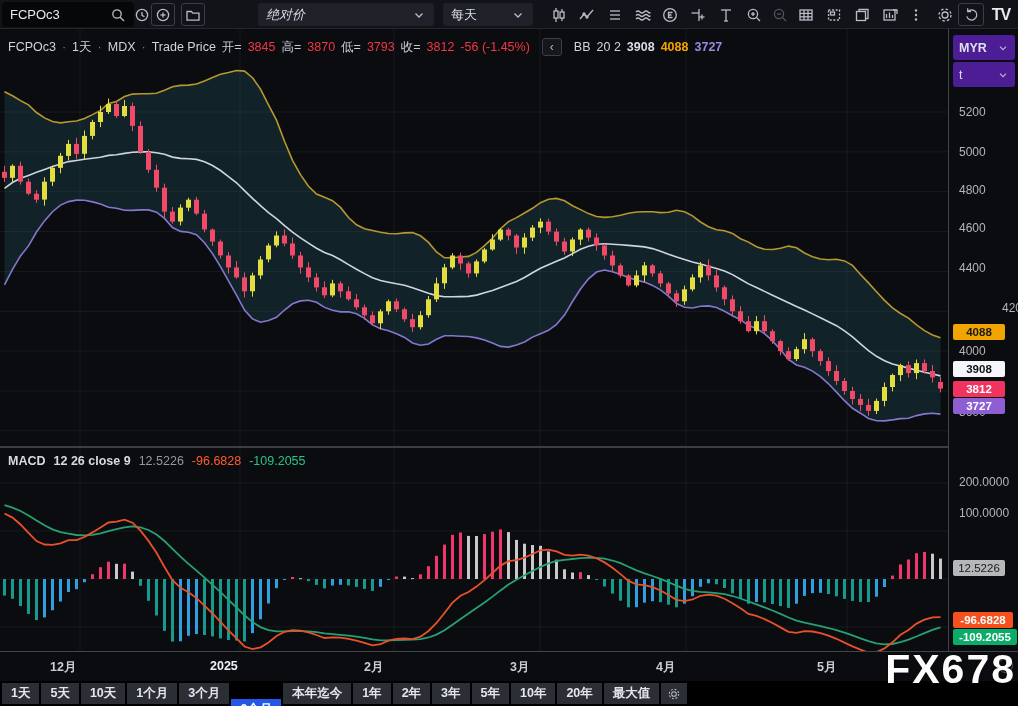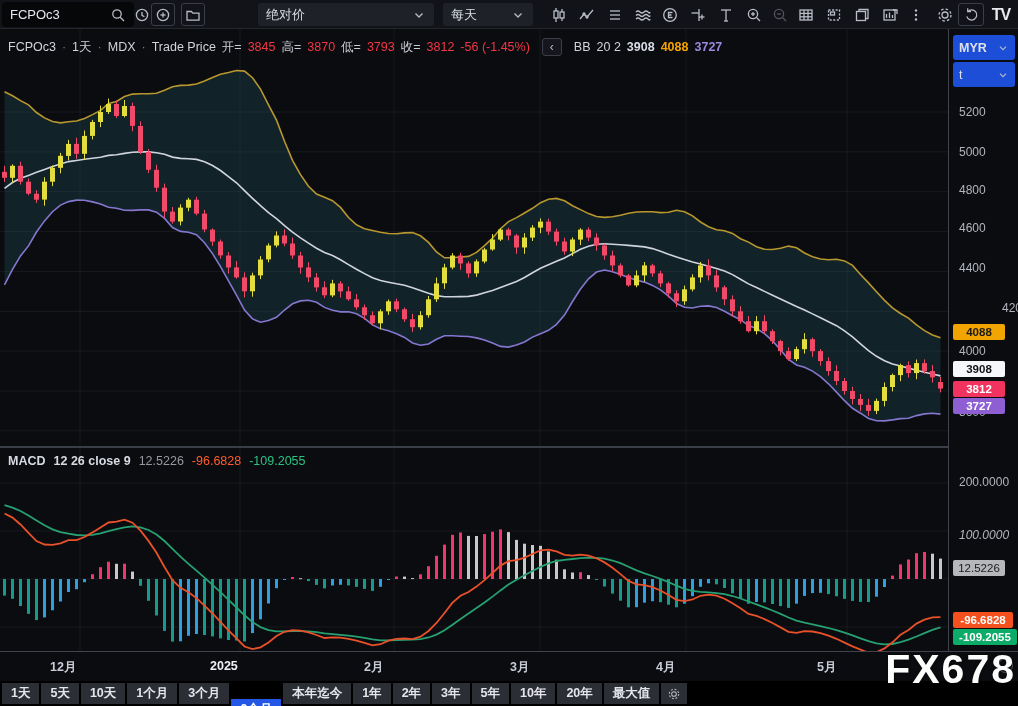--- a/index.html
+++ b/index.html
@@ -41,21 +41,21 @@
   .bb-basis { color:#d8dce6; font-weight:bold; }
   .bb-upper { color:#f5a300; font-weight:bold; }
   .bb-lower { color:#9b87e0; font-weight:bold; }
   .macd-legend { position:absolute; left:8px; top:454px; display:flex; align-items:center; gap:8px; font-size:12.5px; z-index:10; }
   .v-gray { color:#9598a1; }
   .v-orange { color:#ff5d2e; }
   .v-green { color:#2bc184; }
 
   
   .gutter { position:absolute; left:948px; top:29px; width:70px; height:622px; border-left:1px solid #41444c; background:#0b0c0f; z-index:8; }
-  .axis-drop { position:absolute; left:4px; width:62px; height:25px; background:#1d4ed8; border-radius:3px; display:flex; align-items:center; padding:0 6px; font-size:12.5px; color:#dde1ea; }
+  .axis-drop { position:absolute; left:4px; width:62px; height:25px; background:#4c1d95; border-radius:3px; display:flex; align-items:center; padding:0 6px; font-size:12.5px; color:#dde1ea; }
   .tick { position:absolute; left:10px; font-size:12px; color:#b2b5be; }
   .badge { position:absolute; left:4px; width:52px; text-align:center; font-size:11.5px; padding:2px 0; border-radius:2px; font-weight:bold; }
   .bdg-upper { background:#f0a500; color:#1a1a1a; }
   .bdg-basis { background:#f4f6fa; color:#111; }
   .bdg-last  { background:#f0345f; color:#fff; }
   .bdg-lower { background:#8d5fd3; color:#fff; }
   .bdg-hist  { background:#b5b7ba; color:#1a1a1a; }
   .bdg-macd  { background:#f4511e; color:#fff; }
   .bdg-sig   { background:#0cab67; color:#fff; }
 
@@ -102,21 +102,21 @@
           <line x1="8" y1="5.4" x2="8" y2="10.6"></line>
           <line x1="5.4" y1="8" x2="10.6" y2="8"></line>
         </svg>
     </div>
     <div class="tb-btn boxed" style="left:181px;width:24px;">
       <svg class="ic" width="16" height="16" viewBox="0 0 16 16">
           <path d="M2 4.5h4.4l1.4 1.6H14v7H2z"></path>
         </svg>
     </div>
 
-    <div class="dropdown" style="left:258px;width:176px;">
+    <div class="dropdown" style="left:258px;width:176px;font-style:italic;">
       <span>绝对价</span>
       <span class="chev icon">
         <svg class="ic" width="14" height="14" viewBox="0 0 14 14">
             <path d="M3.5 5.5 7 9l3.5-3.5"></path>
           </svg>
       </span>
     </div>
     <div class="dropdown" style="left:443px;width:90px;">
       <span>每天</span>
       <span class="chev icon">
@@ -697,21 +697,21 @@
     <div class="tick" style="top:272px;margin-left:43px;">4200</div>
     <div class="tick" style="top:315px;">4000</div>
     <div class="tick" style="top:376px;">3600</div>
 
     <div class="badge bdg-upper" style="top:295px;">4088</div>
     <div class="badge bdg-basis" style="top:332px;">3908</div>
     <div class="badge bdg-last" style="top:352px;">3812</div>
     <div class="badge bdg-lower" style="top:369px;">3727</div>
 
     <div class="tick" style="top:446px;">200.0000</div>
-    <div class="tick" style="top:499px;font-style:italic;">100.0000</div>
+    <div class="tick" style="top:477px;">100.0000</div>
     <div class="badge bdg-hist" style="top:531px;font-weight:normal;">12.5226</div>
     <div class="badge bdg-macd" style="top:583px;width:60px;">-96.6828</div>
     <div class="badge bdg-sig" style="top:600px;width:64px;">-109.2055</div>
   </div>
 
   <div class="time-axis">
     <div class="t-lab" style="left:80px;">12月</div>
     <div class="t-lab year" style="left:240px;">2025</div>
     <div class="t-lab" style="left:394px;">2月</div>
     <div class="t-lab" style="left:540px;">3月</div>

